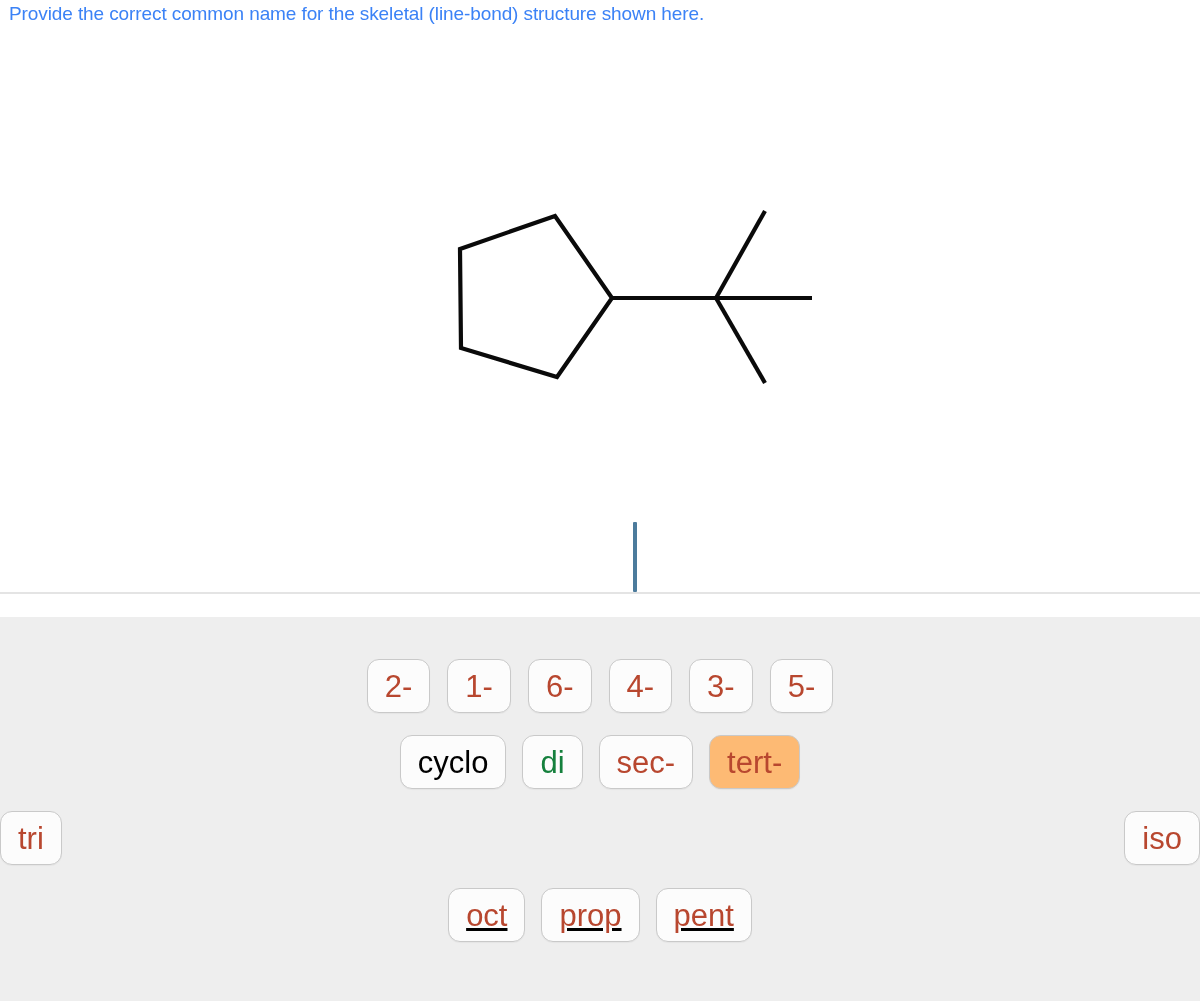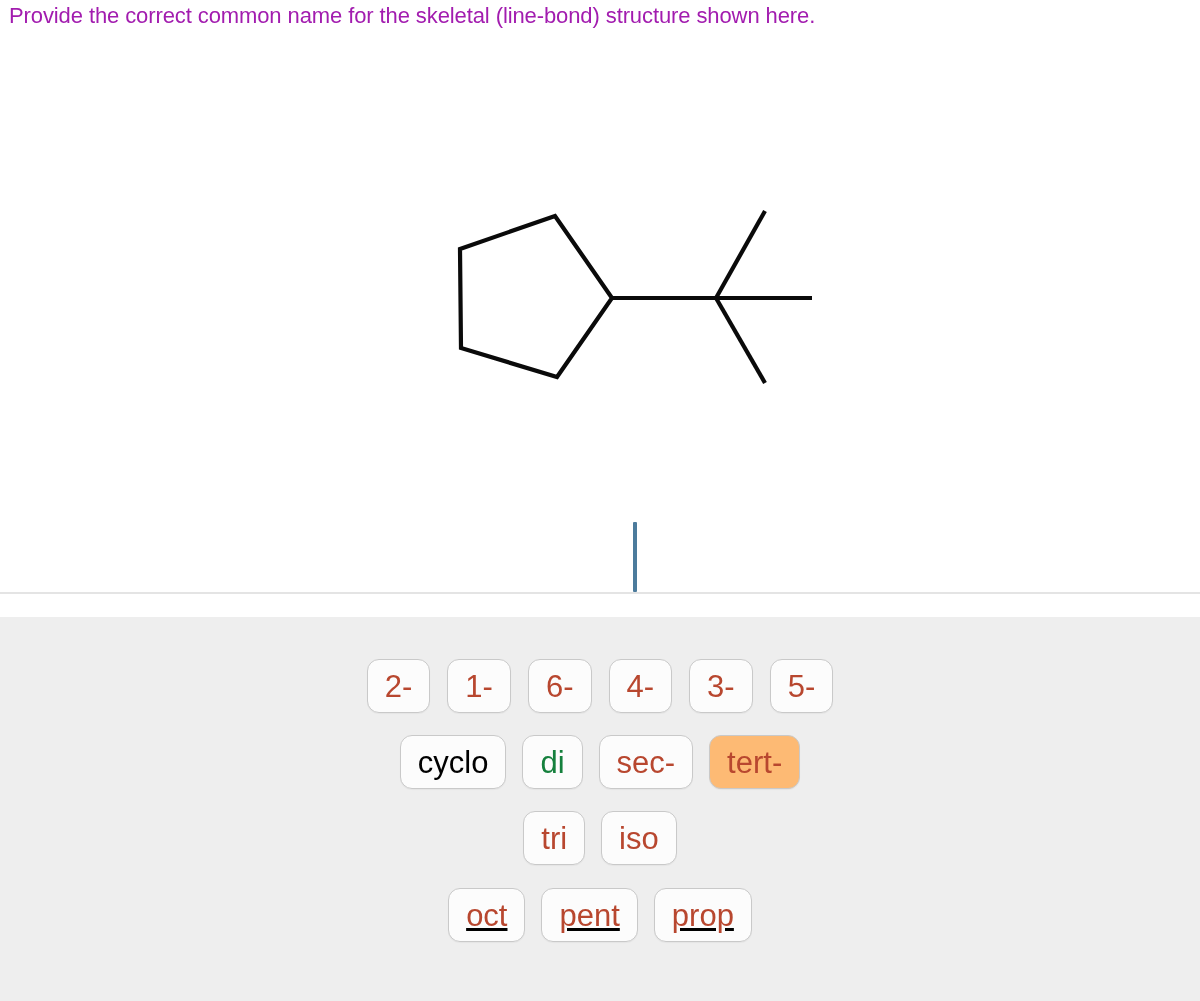--- a/index.html
+++ b/index.html
@@ -25,23 +25,23 @@
     height: 593px;
     background: #ffffff;
     box-sizing: border-box;
   }
 
   #question-prompt {
     position: absolute;
     left: 9px;
     top: 2px;
     width: 1185px;
-    font-size: 22px;
+    font-size: 19px;
     line-height: 1.23;
-    color: #a21caf;
+    color: #3b82f6;
     letter-spacing: -0.1px;
     white-space: pre-wrap;
   }
 
   
   #molecule-figure {
     position: absolute;
     left: 430px;
     top: 195px;
     width: 400px;
@@ -110,21 +110,21 @@
   .tile-row {
     display: flex;
     flex-direction: row;
     justify-content: center;
     align-items: center;
     width: 100%;
   }
 
   .tile-row.row-0 { gap: 17px; margin-bottom: 22px; }
   .tile-row.row-1 { gap: 16px; margin-bottom: 22px; }
-  .tile-row.row-2 { gap: 16px; margin-bottom: 23px; }
+  .tile-row.row-2 { gap: 16px; margin-bottom: 23px; justify-content: space-between; }
   .tile-row.row-3 { gap: 16px; text-decoration: underline; }
 
   .answer-tile {
     background: #fcfcfc;
     border: 1.6px solid #c9c9c9;
     border-radius: 12px;
     color: #b8472f;
     font-size: 31px;
     line-height: 1;
     font-family: "Liberation Sans", sans-serif;
@@ -183,16 +183,16 @@
       <div class="answer-tile" style="color: #15803d; background: rgb(252, 252, 252); border-color: rgb(201, 201, 201);">di</div>
       <div class="answer-tile" style="color: rgb(184, 71, 47); background: rgb(252, 252, 252); border-color: rgb(201, 201, 201);">sec-</div>
       <div class="answer-tile" style="color: rgb(184, 71, 47); background: #fdba74; border-color: rgb(201, 201, 201);">tert-</div>
     </div>
     <div class="tile-row row-2">
       <div class="answer-tile" style="color: rgb(184, 71, 47); background: rgb(252, 252, 252); border-color: rgb(201, 201, 201);">tri</div>
       <div class="answer-tile" style="color: rgb(184, 71, 47); background: rgb(252, 252, 252); border-color: rgb(201, 201, 201);">iso</div>
     </div>
     <div class="tile-row row-3">
       <div class="answer-tile" style="color: rgb(184, 71, 47); background: rgb(252, 252, 252); border-color: rgb(201, 201, 201);">oct</div>
+      <div class="answer-tile" style="color: rgb(184, 71, 47); background: rgb(252, 252, 252); border-color: rgb(201, 201, 201);">prop</div>
       <div class="answer-tile" style="color: rgb(184, 71, 47); background: rgb(252, 252, 252); border-color: rgb(201, 201, 201);">pent</div>
-      <div class="answer-tile" style="color: rgb(184, 71, 47); background: rgb(252, 252, 252); border-color: rgb(201, 201, 201);">prop</div>
     </div>
   </div>
 
 </body></html>

